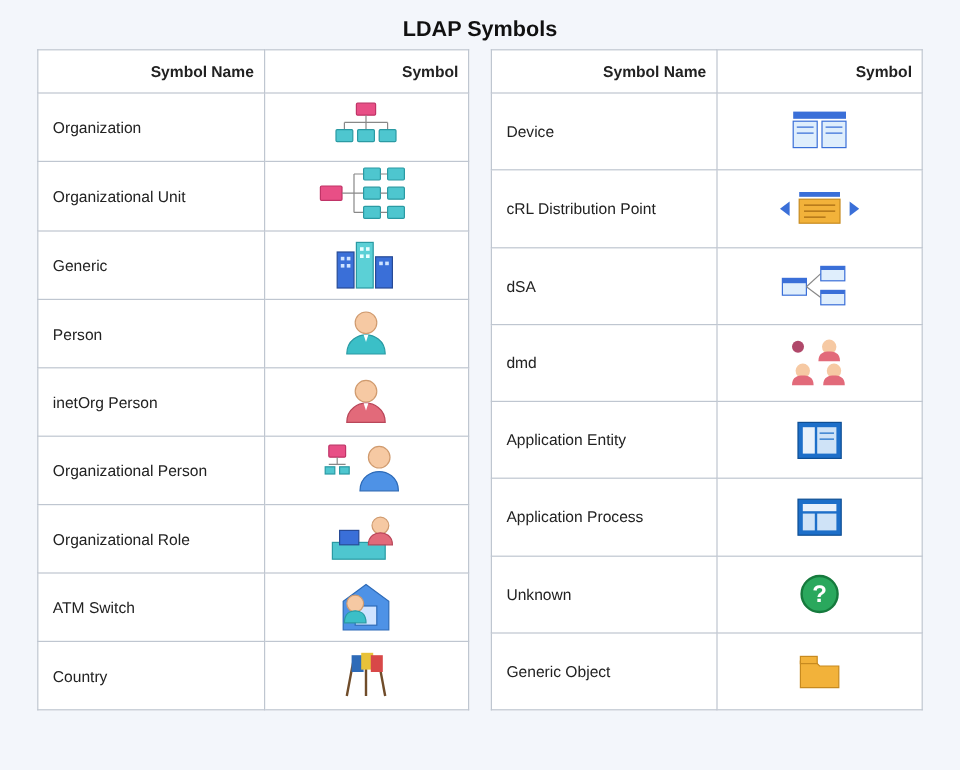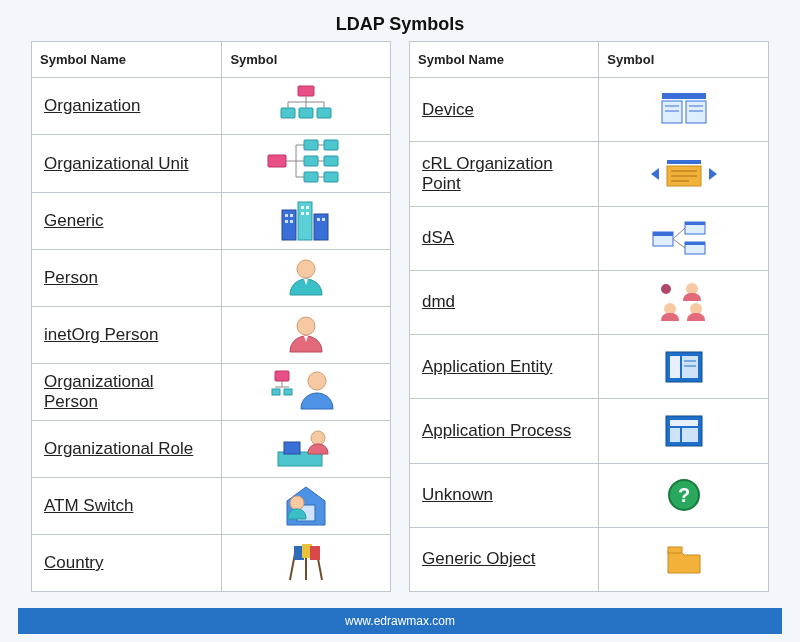--- a/index.html
+++ b/index.html
@@ -35,30 +35,29 @@
     background: #fff;
     width: 360px;
   }
   table.sym th, table.sym td {
     border: 1px solid #bfc6d0;
     font-size: 13px;
     color: #222;
   }
   table.sym th {
     font-weight: bold;
-    text-align: left;
+    text-align: right;
     padding: 10px 8px;
     background: #fff;
   }
   table.sym td.name {
     padding: 8px 12px;
     width: 180px;
     height: 40px;
-    font-size: 17px;
-    text-decoration: underline;
+    font-size: 13px;
   }
   table.sym td.sym {
     text-align: center;
     padding: 4px 4px;
     width: 170px;
   }
   .icon-wrap {
     display: inline-flex;
     align-items: center;
     justify-content: center;
@@ -259,21 +258,21 @@
   <rect x="28" y="12" width="20" height="22" fill="#dfeefc" stroke="#3a6fd8"></rect>
   <line x1="7" y1="17" x2="21" y2="17" stroke="#3a6fd8"></line>
   <line x1="7" y1="22" x2="21" y2="22" stroke="#3a6fd8"></line>
   <line x1="31" y1="17" x2="45" y2="17" stroke="#3a6fd8"></line>
   <line x1="31" y1="22" x2="45" y2="22" stroke="#3a6fd8"></line>
 </svg>
             </span>
           </td>
         </tr>
         <tr>
-          <td class="name">cRL Organization Point</td>
+          <td class="name">cRL Distribution Point</td>
           <td class="sym">
             <span class="icon-wrap">
 <svg width="70" height="36" viewBox="0 0 70 36">
   <path d="M2 18 L10 12 L10 24 Z" fill="#3a6fd8"></path>
   <path d="M68 18 L60 12 L60 24 Z" fill="#3a6fd8"></path>
   <rect x="18" y="4" width="34" height="4" fill="#3a6fd8"></rect>
   <rect x="18" y="10" width="34" height="20" fill="#f2b23a" stroke="#c78a1f"></rect>
   <line x1="22" y1="15" x2="48" y2="15" stroke="#a66a12"></line>
   <line x1="22" y1="20" x2="48" y2="20" stroke="#a66a12"></line>
   <line x1="22" y1="25" x2="40" y2="25" stroke="#a66a12"></line>
@@ -361,14 +360,13 @@
   <rect x="6" y="6" width="14" height="6" fill="#f2b23a" stroke="#c78a1f"></rect>
 </svg>
             </span>
           </td>
         </tr>
       </tbody>
     </table>
 
   </div>
 
-  <div class="footer">www.edrawmax.com</div>
 </div>
 
 </body></html>

